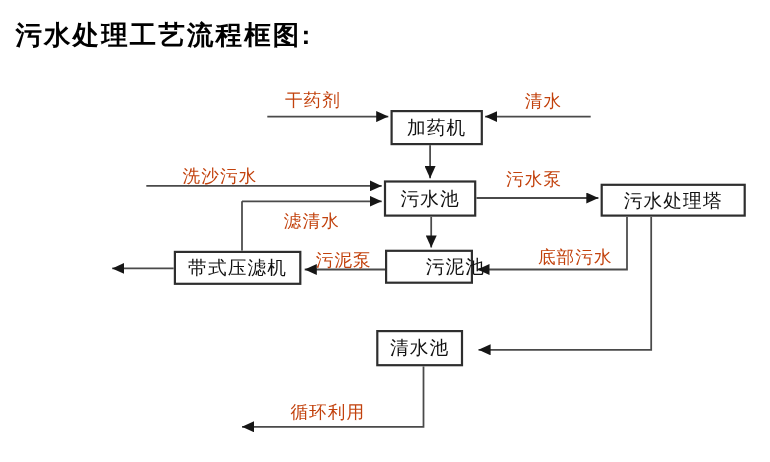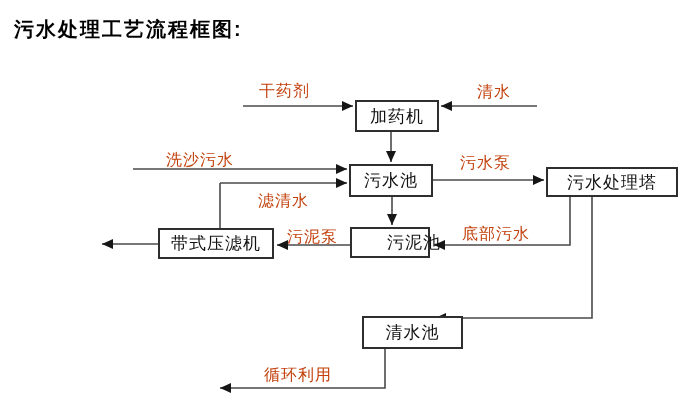--- a/index.html
+++ b/index.html
@@ -9,21 +9,21 @@
     height: 420px;
     background: #ffffff;
     font-family: "Liberation Sans", "DejaVu Sans", sans-serif;
     overflow: hidden;
     color: #000;
   }
   .page-title {
     position: absolute;
     left: 14px;
     top: 16px;
-    font-size: 20px;
+    font-size: 24px;
     font-weight: bold;
     letter-spacing: 2px;
     color: #000;
     white-space: nowrap;
   }
   .lines-svg {
     position: absolute;
     left: 0; top: 0;
     width: 700px; height: 420px;
     pointer-events: none;
@@ -77,24 +77,24 @@
       <path d="M592,197 L592,318 L435,318" marker-end="url(#arrow)"></path>
       <path d="M385,333 L385,388 L220,388" marker-end="url(#arrow)"></path>
     </g>
   </svg>
 
   <div class="node" style="left:355px; top:88px; width:84px; height:32px;margin-top:12px;">加药机</div>
   <div class="node" style="left:349px; top:164px; width:84px; height:33px;">污水池</div>
   <div class="node" style="left:546px; top:167px; width:132px; height:30px;">污水处理塔</div>
   <div class="node" style="left:158px; top:228px; width:116px; height:31px;">带式压滤机</div>
   <div class="node" style="left:350px; top:227px; width:80px; height:31px;padding-left:48px;">污泥池</div>
-  <div class="node" style="left:362px; top:300px; width:101px; height:33px;margin-top:16px;">清水池</div>
+  <div class="node" style="left:342px; top:300px; width:79px; height:33px;">清水池</div>
 
   <span class="edge-label" style="left:259px; top:81px;">干药剂</span>
   <span class="edge-label" style="left:477px; top:82px;">清水</span>
   <span class="edge-label" style="left:166px; top:150px;">洗沙污水</span>
   <span class="edge-label" style="left:258px; top:191px;">滤清水</span>
   <span class="edge-label" style="left:460px; top:153px;">污水泵</span>
   <span class="edge-label" style="left:287px; top:227px;">污泥泵</span>
-  <span class="edge-label" style="left:462px; top:224px;text-align:center;">底部污水</span>
+  <span class="edge-label" style="left:489px; top:224px;text-align:center;">底部污水</span>
   <span class="edge-label" style="left:264px; top:365px;">循环利用</span>
 
 </div>
 
 </body></html>

